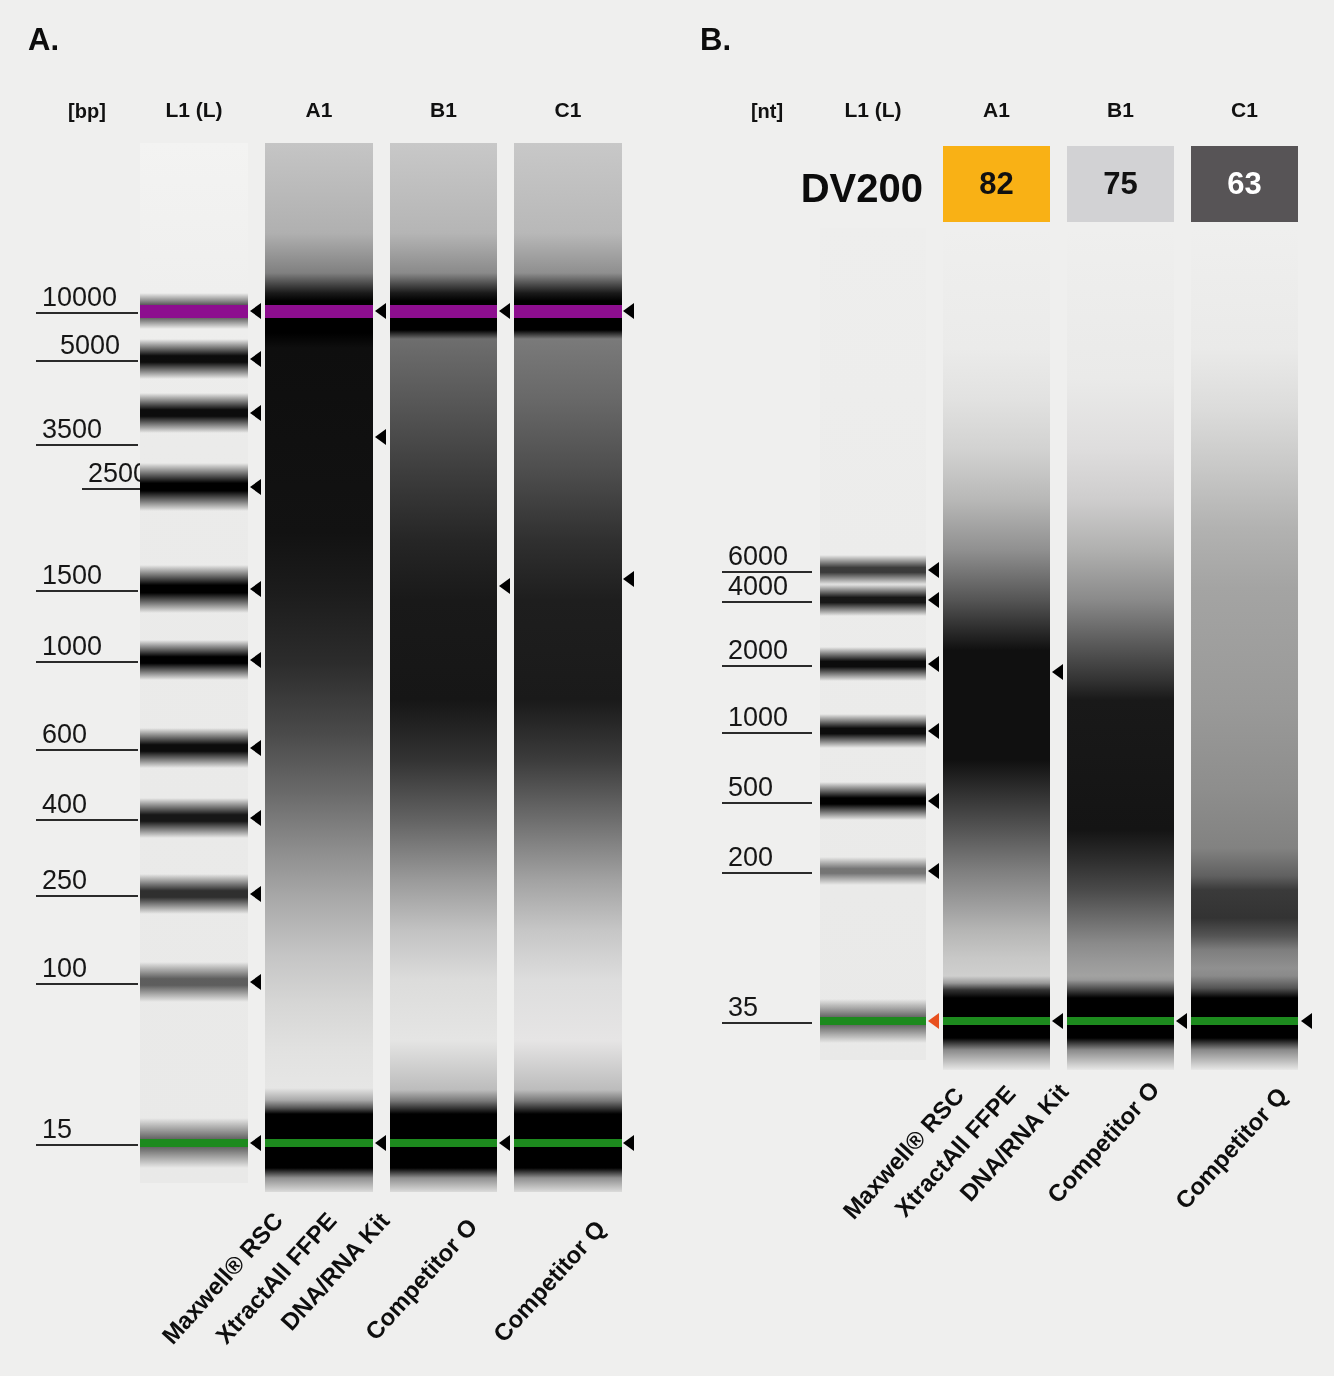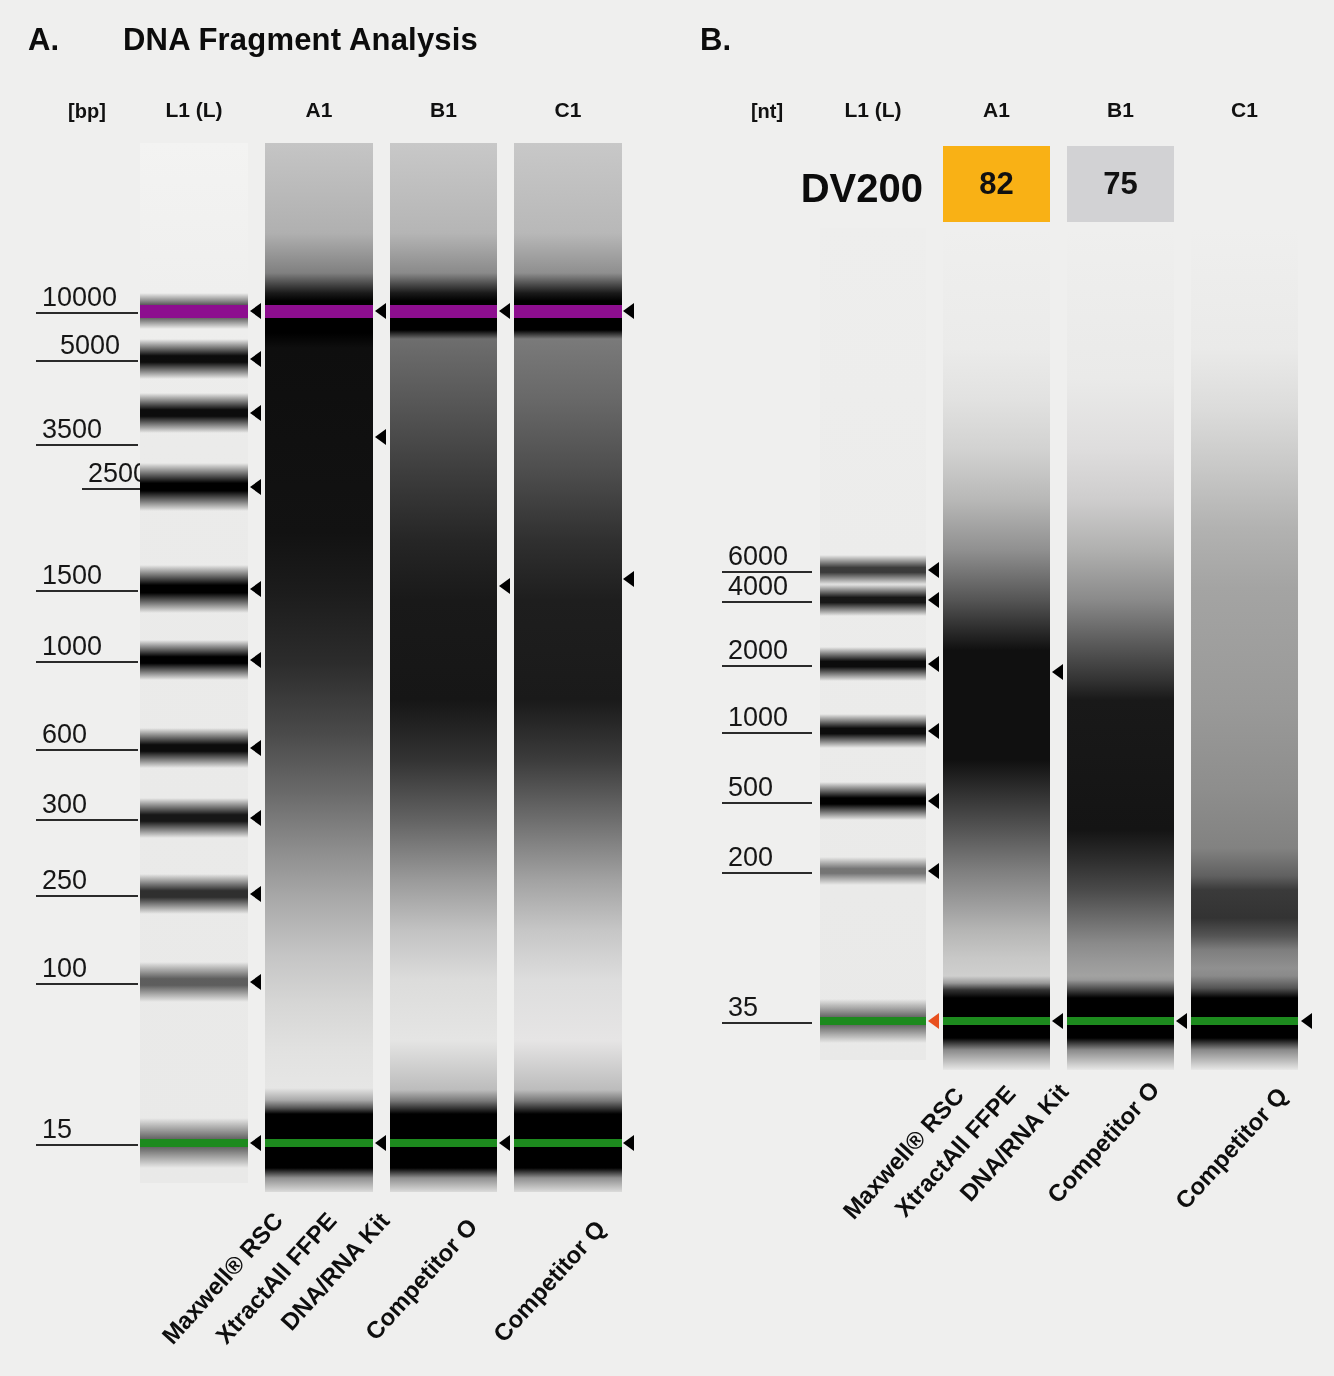--- a/index.html
+++ b/index.html
@@ -46,36 +46,35 @@
   .pb-a1{background:linear-gradient(180deg,#efefee 0px,#ebebea 120px,#e2e2e1 170px,#d2d2d1 222px,#b8b8b7 272px,#909090 322px,#555555 372px,#1e1e1e 412px,#101010 422px,#101010 532px,#2e2e2e 562px,#555555 602px,#7e7e7e 642px,#a2a2a2 682px,#b5b5b4 702px,#c8c8c7 730px,#cfcfce 748px,#999999 755px,#333333 762px,#000 770px,#000 810px,#8a8a8a 822px,#e8e8e7 842px);}
   .pb-b1{background:linear-gradient(180deg,#efefee 0px,#eaeae9 150px,#dedddd 222px,#cecdcd 272px,#b0b0af 322px,#8a8a8a 372px,#5e5e5e 412px,#333333 452px,#191919 472px,#141414 602px,#2e2e2e 632px,#4a4a4a 662px,#6e6e6e 692px,#8a8a8a 715px,#9a9a9a 735px,#a2a2a1 748px,#999999 752px,#444444 762px,#000 770px,#000 810px,#8a8a8a 822px,#e8e8e7 842px);}
   .pb-c1{background:linear-gradient(180deg,#efefee 0px,#eaeae9 120px,#dcdcdb 180px,#c8c8c7 240px,#b2b2b1 300px,#a4a4a3 360px,#999998 480px,#8e8e8d 560px,#828281 620px,#606060 648px,#3a3a3a 662px,#333333 690px,#555555 708px,#7e7e7e 722px,#909090 740px,#8a8a8a 748px,#555555 760px,#000 770px,#000 810px,#8a8a8a 822px,#e8e8e7 842px);}
 </style>
 </head>
 <body>
 
 <div class="figure">
 
   <div class="ptitle" style="left:28px;">A.</div>
-  <div class="ptitle" style="left:123px;">DNA Fragment Analysis</div>
 
   <div class="unith" style="left:36px;width:102px;">[bp]</div>
   <div class="colh" style="left:140px;width:108px;">L1 (L)</div>
   <div class="colh" style="left:265px;width:108px;">A1</div>
   <div class="colh" style="left:390px;width:107px;">B1</div>
   <div class="colh" style="left:514px;width:108px;">C1</div>
 
   <div class="lad pa" style="top:282px;">10000</div>
   <div class="lad pa" style="top:330px;text-align:center;">5000</div>
   <div class="lad pa" style="top:384px;margin-top:30px;">3500</div>
   <div class="lad pa" style="top:458px;margin-left:46px;">2500</div>
   <div class="lad pa" style="top:560px;">1500</div>
   <div class="lad pa" style="top:631px;">1000</div>
   <div class="lad pa" style="top:719px;">600</div>
-  <div class="lad pa" style="top:789px;">300</div>
+  <div class="lad pa" style="top:789px;">400</div>
   <div class="lad pa" style="top:865px;">250</div>
   <div class="lad pa" style="top:953px;">100</div>
   <div class="lad pa" style="top:1114px;">15</div>
 
   <div class="lane pa-l1" style="left:140px;top:143px;width:108px;height:1040px;">
     <div class="band halo85" style="top:150px;height:36px;"></div>
     <div class="bar" style="top:162px;height:13px;background:#8d0e8f;"></div>
     <div class="band b95" style="top:196px;height:40px;"></div>
     <div class="band b95" style="top:250px;height:40px;"></div>
     <div class="band b100" style="top:320px;height:48px;"></div>
@@ -133,20 +132,21 @@
 
   <div class="unith" style="left:722px;width:90px;">[nt]</div>
   <div class="colh" style="left:820px;width:106px;">L1 (L)</div>
   <div class="colh" style="left:943px;width:107px;">A1</div>
   <div class="colh" style="left:1067px;width:107px;">B1</div>
   <div class="colh" style="left:1191px;width:107px;">C1</div>
 
   <div class="dvlabel">DV200</div>
   <div class="dv" style="left:943px;background:#f9b115;color:#111;">82</div>
   <div class="dv" style="left:1067px;background:#d2d2d4;color:#111;">75</div>
+  <div class="dv" style="left:1191px;background:#575456;color:#fff;">63</div>
 
   <div class="lad pb" style="top:541px;">6000</div>
   <div class="lad pb" style="top:571px;">4000</div>
   <div class="lad pb" style="top:635px;">2000</div>
   <div class="lad pb" style="top:702px;">1000</div>
   <div class="lad pb" style="top:772px;">500</div>
   <div class="lad pb" style="top:842px;">200</div>
   <div class="lad pb" style="top:992px;">35</div>
 
   <div class="lane pb-l1" style="left:820px;top:228px;width:106px;height:832px;">

